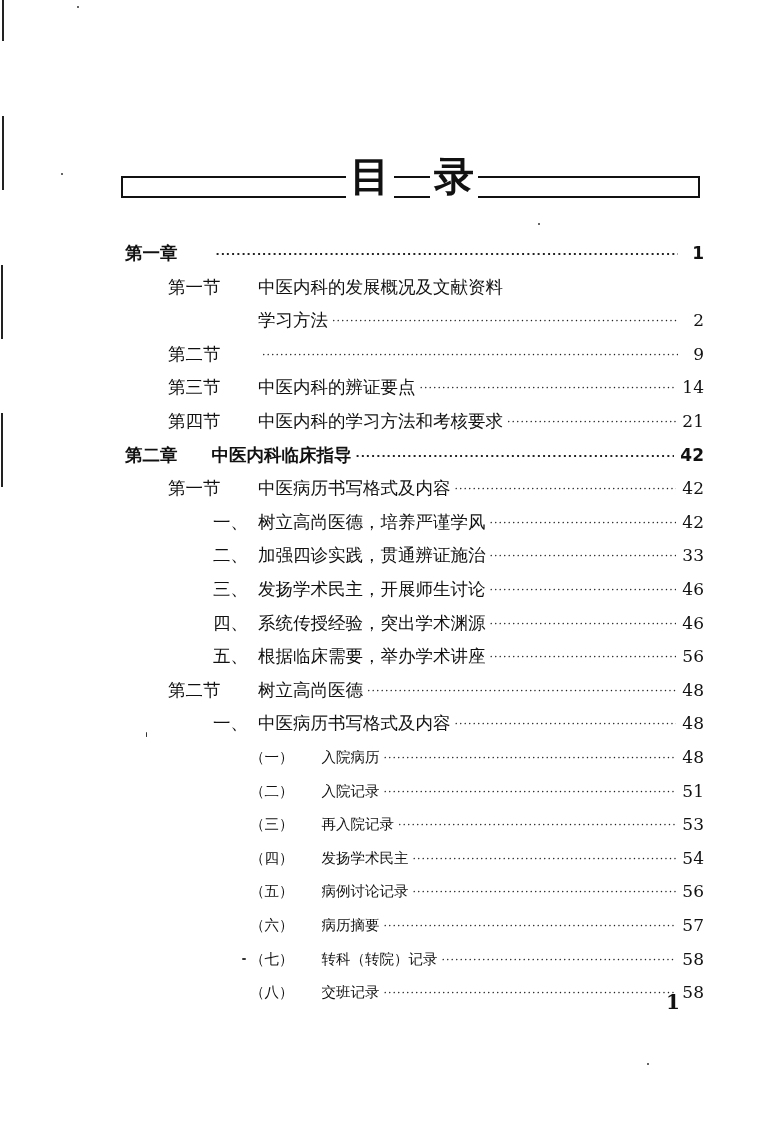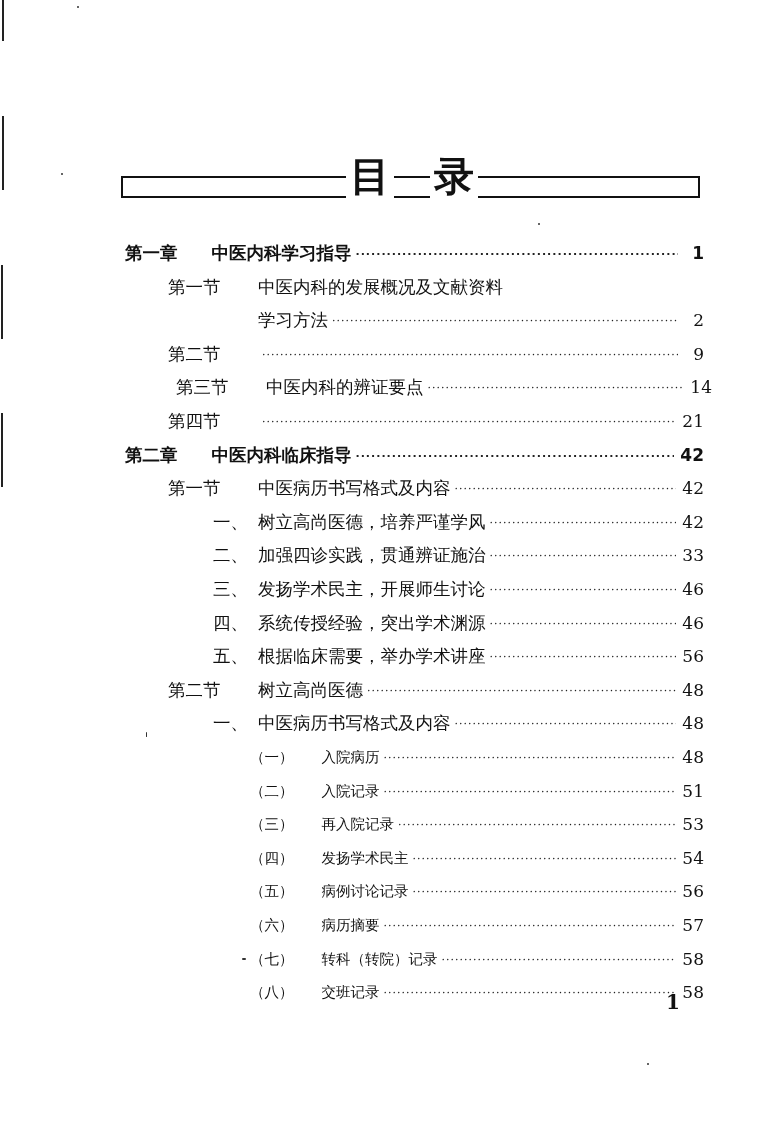--- a/index.html
+++ b/index.html
@@ -56,47 +56,47 @@
 <div class="speck" style="left:146px;top:732px;width:1px;height:5px;"></div>
 <div class="speck" style="left:242px;top:958px;width:4px;height:2px;"></div>
 
 <div class="title-box"></div>
 <div class="title-char" style="left:346px;">目</div>
 <div class="title-char" style="left:430px;">录</div>
 
 <div class="toc" id="toc">
     <div class="row chapter" style="top: 0px; left: 125px; width: 579px;">
       <span class="label" style="min-width: 50px; margin-right: 34px;">第一章</span>
-      <span class="text">中医内科学习指导</span>
       <span class="dots"></span>
       <span class="page">1</span>
     </div>
     <div class="row section" style="top: 33.6px; left: 168px; width: 536px;">
       <span class="label" style="min-width: 66px; margin-right: 24px;">第一节</span>
       <span class="text">中医内科的发展概况及文献资料</span>
     </div>
     <div class="row section" style="top: 67.2px; left: 258px; width: 446px;">
       <span class="label" style="min-width: 0px; margin-right: 0px;"></span>
       <span class="text">学习方法</span>
       <span class="dots"></span>
       <span class="page">2</span>
     </div>
     <div class="row section" style="top: 100.8px; left: 168px; width: 536px;">
       <span class="label" style="min-width: 66px; margin-right: 24px;">第二节</span>
       <span class="dots"></span>
       <span class="page">9</span>
     </div>
-    <div class="row section" style="top: 134.4px; left: 176px; width: 536px;">
+    <div class="row section" style="top: 134.4px; left: 168px; width: 536px;">
       <span class="label" style="min-width: 66px; margin-right: 24px;">第三节</span>
       <span class="text">中医内科的辨证要点</span>
       <span class="dots"></span>
       <span class="page">14</span>
     </div>
     <div class="row section" style="top: 168px; left: 168px; width: 536px;">
       <span class="label" style="min-width: 66px; margin-right: 24px;">第四节</span>
+      <span class="text">中医内科的学习方法和考核要求</span>
       <span class="dots"></span>
       <span class="page">21</span>
     </div>
     <div class="row chapter" style="top: 201.6px; left: 125px; width: 579px;">
       <span class="label" style="min-width: 50px; margin-right: 34px;">第二章</span>
       <span class="text">中医内科临床指导</span>
       <span class="dots"></span>
       <span class="page">42</span>
     </div>
     <div class="row section" style="top: 235.2px; left: 168px; width: 536px;">

